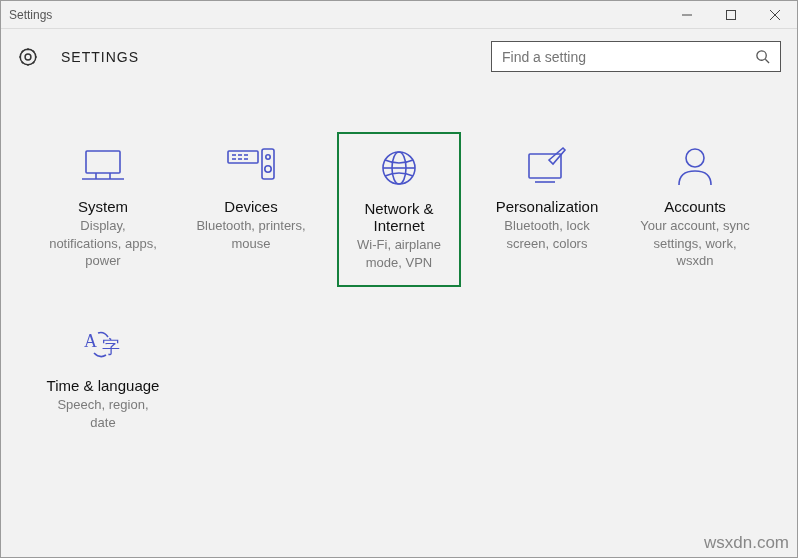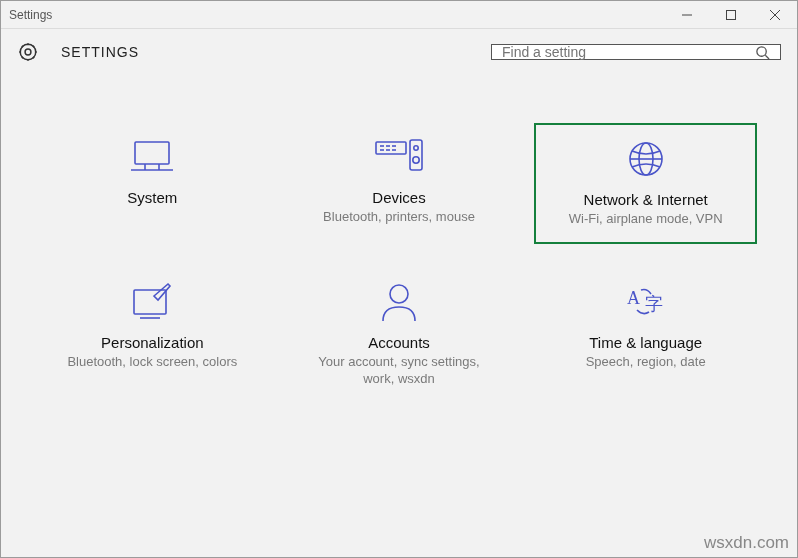--- a/index.html
+++ b/index.html
@@ -7,24 +7,24 @@
   .window { width: 798px; height: 558px; border: 1px solid #9b9b9b; background: #f2f2f2; position: relative; }
   .titlebar { height: 28px; display: flex; align-items: center; border-bottom: 1px solid #dcdcdc; }
   .titlebar-title { font-size: 12px; color: #555; padding-left: 8px; flex: 1; }
   .titlebar-btns { display: flex; }
   .titlebar-btn { width: 44px; height: 28px; display: flex; align-items: center; justify-content: center; color: #555; }
   .titlebar-btn svg { width: 10px; height: 10px; stroke: #444; stroke-width: 1; fill: none; }
   .header { display: flex; align-items: center; padding: 12px 16px 0 16px; }
   .gear { width: 22px; height: 22px; color: #333; margin-right: 22px; }
   .settings-label { font-size: 14px; letter-spacing: 1px; color: #222; font-weight: 400; }
   .search-wrap { margin-left: auto; }
-  .search { width: 290px; height: 16px; border: 1px solid #555; background: #fff; display: flex; align-items: center; padding: 0 10px; }
+  .search { width: 290px; height: 31px; border: 1px solid #555; background: #fff; display: flex; align-items: center; padding: 0 10px; }
   .search input { flex: 1; border: none; outline: none; font-size: 14px; color: #555; background: transparent; }
   .search-icon { color: #555; }
-  .grid { display: grid; grid-template-columns: repeat(3, 1fr); column-gap: 0; row-gap: 50px; padding: 60px 40px 0 40px; gap: 24px; }
+  .grid { display: grid; grid-template-columns: repeat(5, 1fr); column-gap: 0; row-gap: 50px; padding: 60px 40px 0 40px; gap: 24px; }
   .tile { display: flex; flex-direction: column; align-items: center; text-align: center; padding: 12px 4px 14px 4px; cursor: default; }
   .tile.highlight { border: 2px solid #15803d; }
   .tile-icon { height: 44px; display: flex; align-items: center; justify-content: center; margin-bottom: 10px; }
   .tile-icon svg { stroke: #4a55c9; fill: none; stroke-width: 1.6; }
   .tile-title { font-size: 15px; color: #111; margin-bottom: 2px; }
   .tile-sub { font-size: 13px; color: #7a7a7a; line-height: 1.35; max-width: 170px; }
   .watermark { position: absolute; bottom: 4px; right: 8px; font-size: 17px; color: #888; }
 </style>
 </head>
 <body>
@@ -76,20 +76,21 @@
     <div class="tile">
       <div class="tile-icon">
         <svg width="46" height="38" viewBox="0 0 46 38">
             <rect x="6" y="4" width="34" height="22" rx="1"></rect>
             <line x1="2" y1="32" x2="44" y2="32"></line>
             <line x1="16" y1="26" x2="16" y2="32"></line>
             <line x1="30" y1="26" x2="30" y2="32"></line>
           </svg>
       </div>
       <div class="tile-title">System</div>
+      <div class="tile-sub">Display, notifications, apps, power</div>
     </div>
 
     <div class="tile">
       <div class="tile-icon">
         <svg width="50" height="38" viewBox="0 0 50 38">
           <rect x="2" y="4" width="30" height="12" rx="1"></rect>
           <line x1="6" y1="8" x2="10" y2="8"></line>
             <line x1="12" y1="8" x2="16" y2="8"></line>
             <line x1="18" y1="8" x2="22" y2="8"></line>
           <line x1="6" y1="12" x2="10" y2="12"></line>

